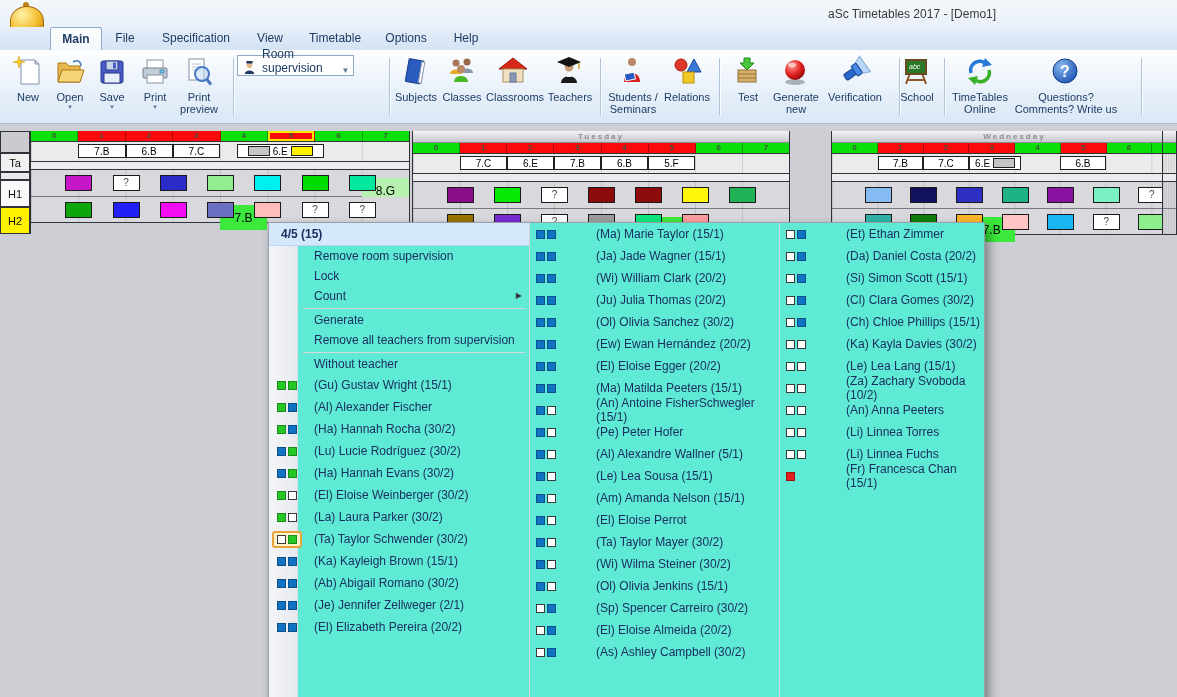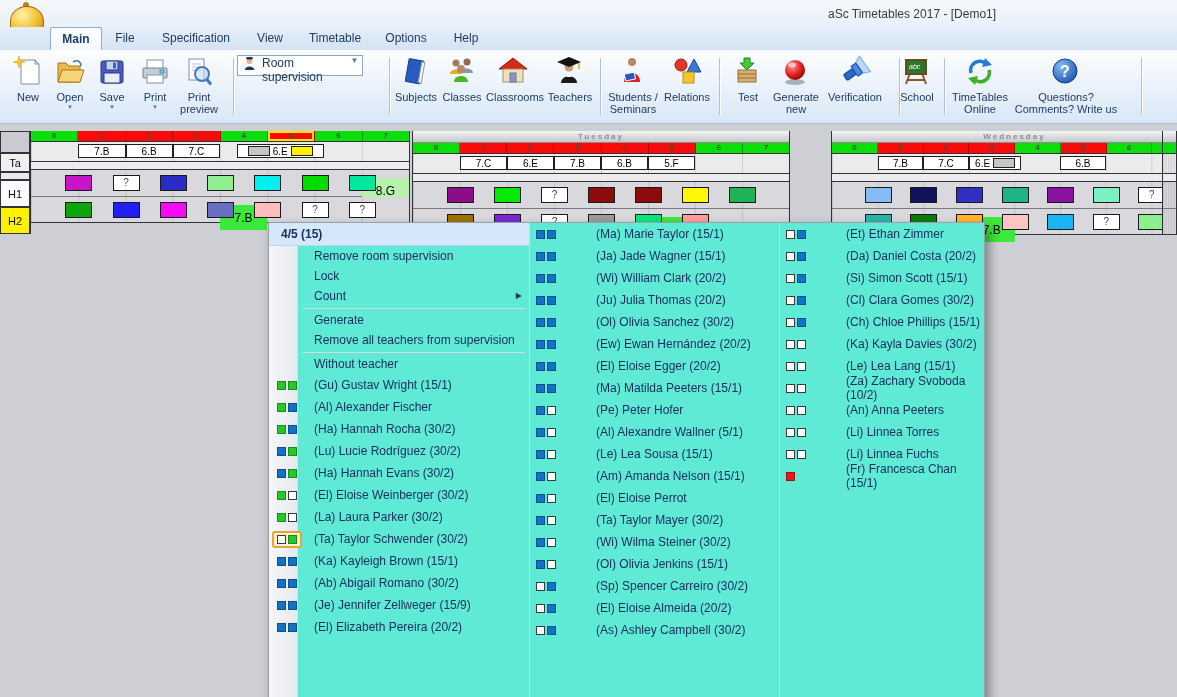--- a/index.html
+++ b/index.html
@@ -25,22 +25,22 @@
   #logo .base{position:absolute;left:8px;top:41px;width:24px;height:5px;background:linear-gradient(#E0A828,#B07810);
               border-radius:0 0 8px 8px;}
   
   #toolbar{position:absolute;left:0;top:50px;width:100%;height:73px;
            background:linear-gradient(180deg,#FDFEFF 0%,#ECF3FB 45%,#D9E7F5 100%);border-bottom:1px solid #A9BED6;}
   .titem{position:absolute;top:4px;text-align:center;color:#1E3C64;font-size:11px;line-height:12px;cursor:default;}
   .ticon{height:36px;display:flex;align-items:center;justify-content:center;}
   .tlabel{white-space:pre-line;margin-top:1px;}
   .drop{display:block;font-size:7px;color:#54749C;line-height:8px;}
   .tdiv{position:absolute;top:8px;bottom:8px;width:1px;background:#AEC2D8;box-shadow:1px 0 0 #FBFDFF;}
-  #combo{position:absolute;left:237px;top:5px;width:126px;height:21px;background:#FFF;border:1px solid #8FA8C4;
-         display:flex;align-items:flex-start;font-size:12px;color:#1E3C64;box-sizing:border-box;cursor:default;}
+  #combo{position:absolute;left:237px;top:5px;width:117px;height:21px;background:#FFF;border:1px solid #8FA8C4;
+         display:flex;align-items:flex-end;font-size:12px;color:#1E3C64;box-sizing:border-box;cursor:default;}
   #combo .cicon{margin:0 5px 0 4px;display:flex;}
   #combo .cval{flex:1;}
   #combo .carr{width:15px;font-size:8px;color:#607890;text-align:center;}
   
   #grid{position:absolute;left:0;top:131px;width:1177px;height:103px;font-size:10px;}
   .rowlabel{position:absolute;left:0;width:30px;box-sizing:border-box;border:1px solid #30343A;
             display:flex;align-items:center;justify-content:center;font-size:11px;color:#101010;}
   .day{position:absolute;top:0;height:103px;box-sizing:border-box;
        border-left:1px solid #2E3238;border-right:1px solid #2E3238;}
   .dhead{height:12px;box-sizing:border-box;background:linear-gradient(#F4F4F4,#C6C8CC);
@@ -634,21 +634,21 @@
             <span class="sq b" style="background: rgb(17, 115, 196);"></span>
             <span class="sq b" style="background: rgb(17, 115, 196);"></span>
           </span>
           <span>(Ab) Abigail Romano (30/2)</span>
         </div>
         <div class="mteacher">
           <span class="icons">
             <span class="sq b" style="background: rgb(17, 115, 196);"></span>
             <span class="sq b" style="background: rgb(17, 115, 196);"></span>
           </span>
-          <span>(Je) Jennifer Zellweger (15/9)</span>
+          <span>(Je) Jennifer Zellweger (2/1)</span>
         </div>
         <div class="mteacher">
           <span class="icons">
             <span class="sq b" style="background: rgb(17, 115, 196);"></span>
             <span class="sq b" style="background: rgb(17, 115, 196);"></span>
           </span>
           <span>(El) Elizabeth Pereira (20/2)</span>
         </div>
       </div>
       <div class="mpanel col23" id="mp2">
@@ -706,20 +706,27 @@
             <span class="sq b" style="background: rgb(17, 115, 196);"></span>
             <span class="sq b" style="background: rgb(17, 115, 196);"></span>
           </span>
           <span>(Ma) Matilda Peeters (15/1)</span>
         </div>
         <div class="mteacher">
           <span class="icons">
             <span class="sq b" style="background: rgb(17, 115, 196);"></span>
             <span class="sq w"></span>
           </span>
+          <span>(An) Antoine FisherSchwegler (15/1)</span>
+        </div>
+        <div class="mteacher">
+          <span class="icons">
+            <span class="sq b" style="background: rgb(17, 115, 196);"></span>
+            <span class="sq w"></span>
+          </span>
           <span>(Pe) Peter Hofer</span>
         </div>
         <div class="mteacher">
           <span class="icons">
             <span class="sq b" style="background: rgb(17, 115, 196);"></span>
             <span class="sq w"></span>
           </span>
           <span>(Al) Alexandre Wallner (5/1)</span>
         </div>
         <div class="mteacher">

